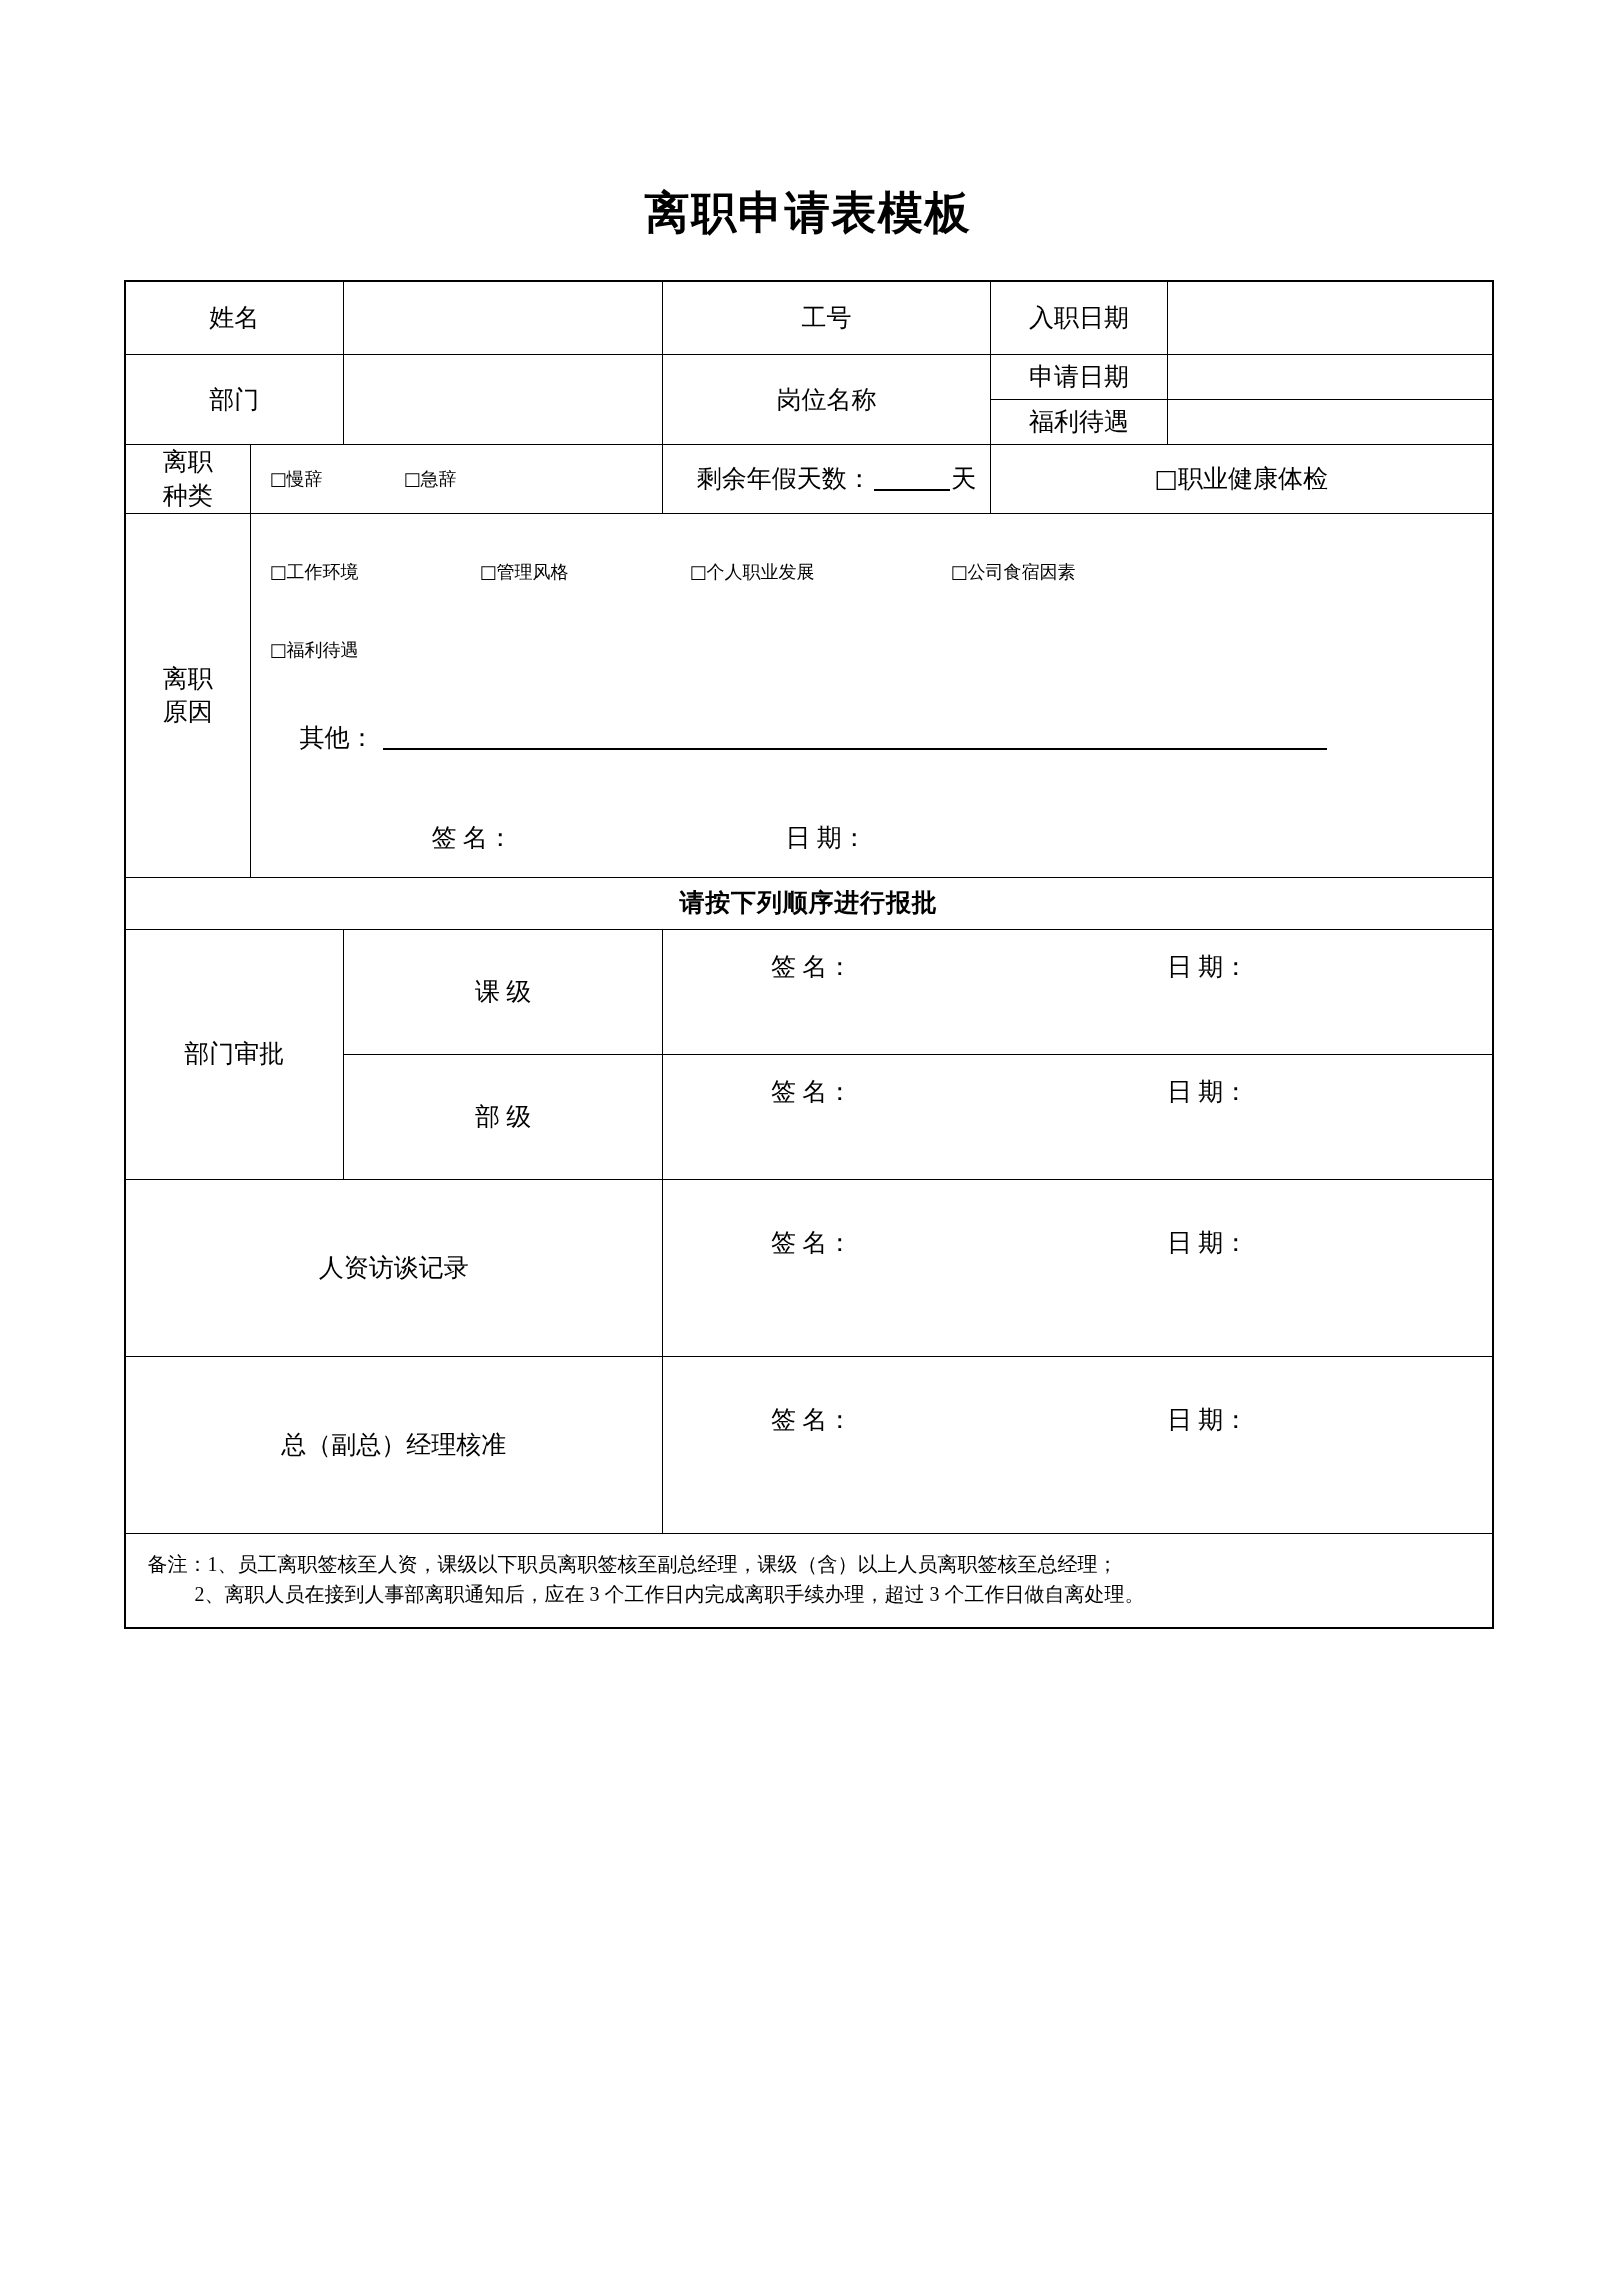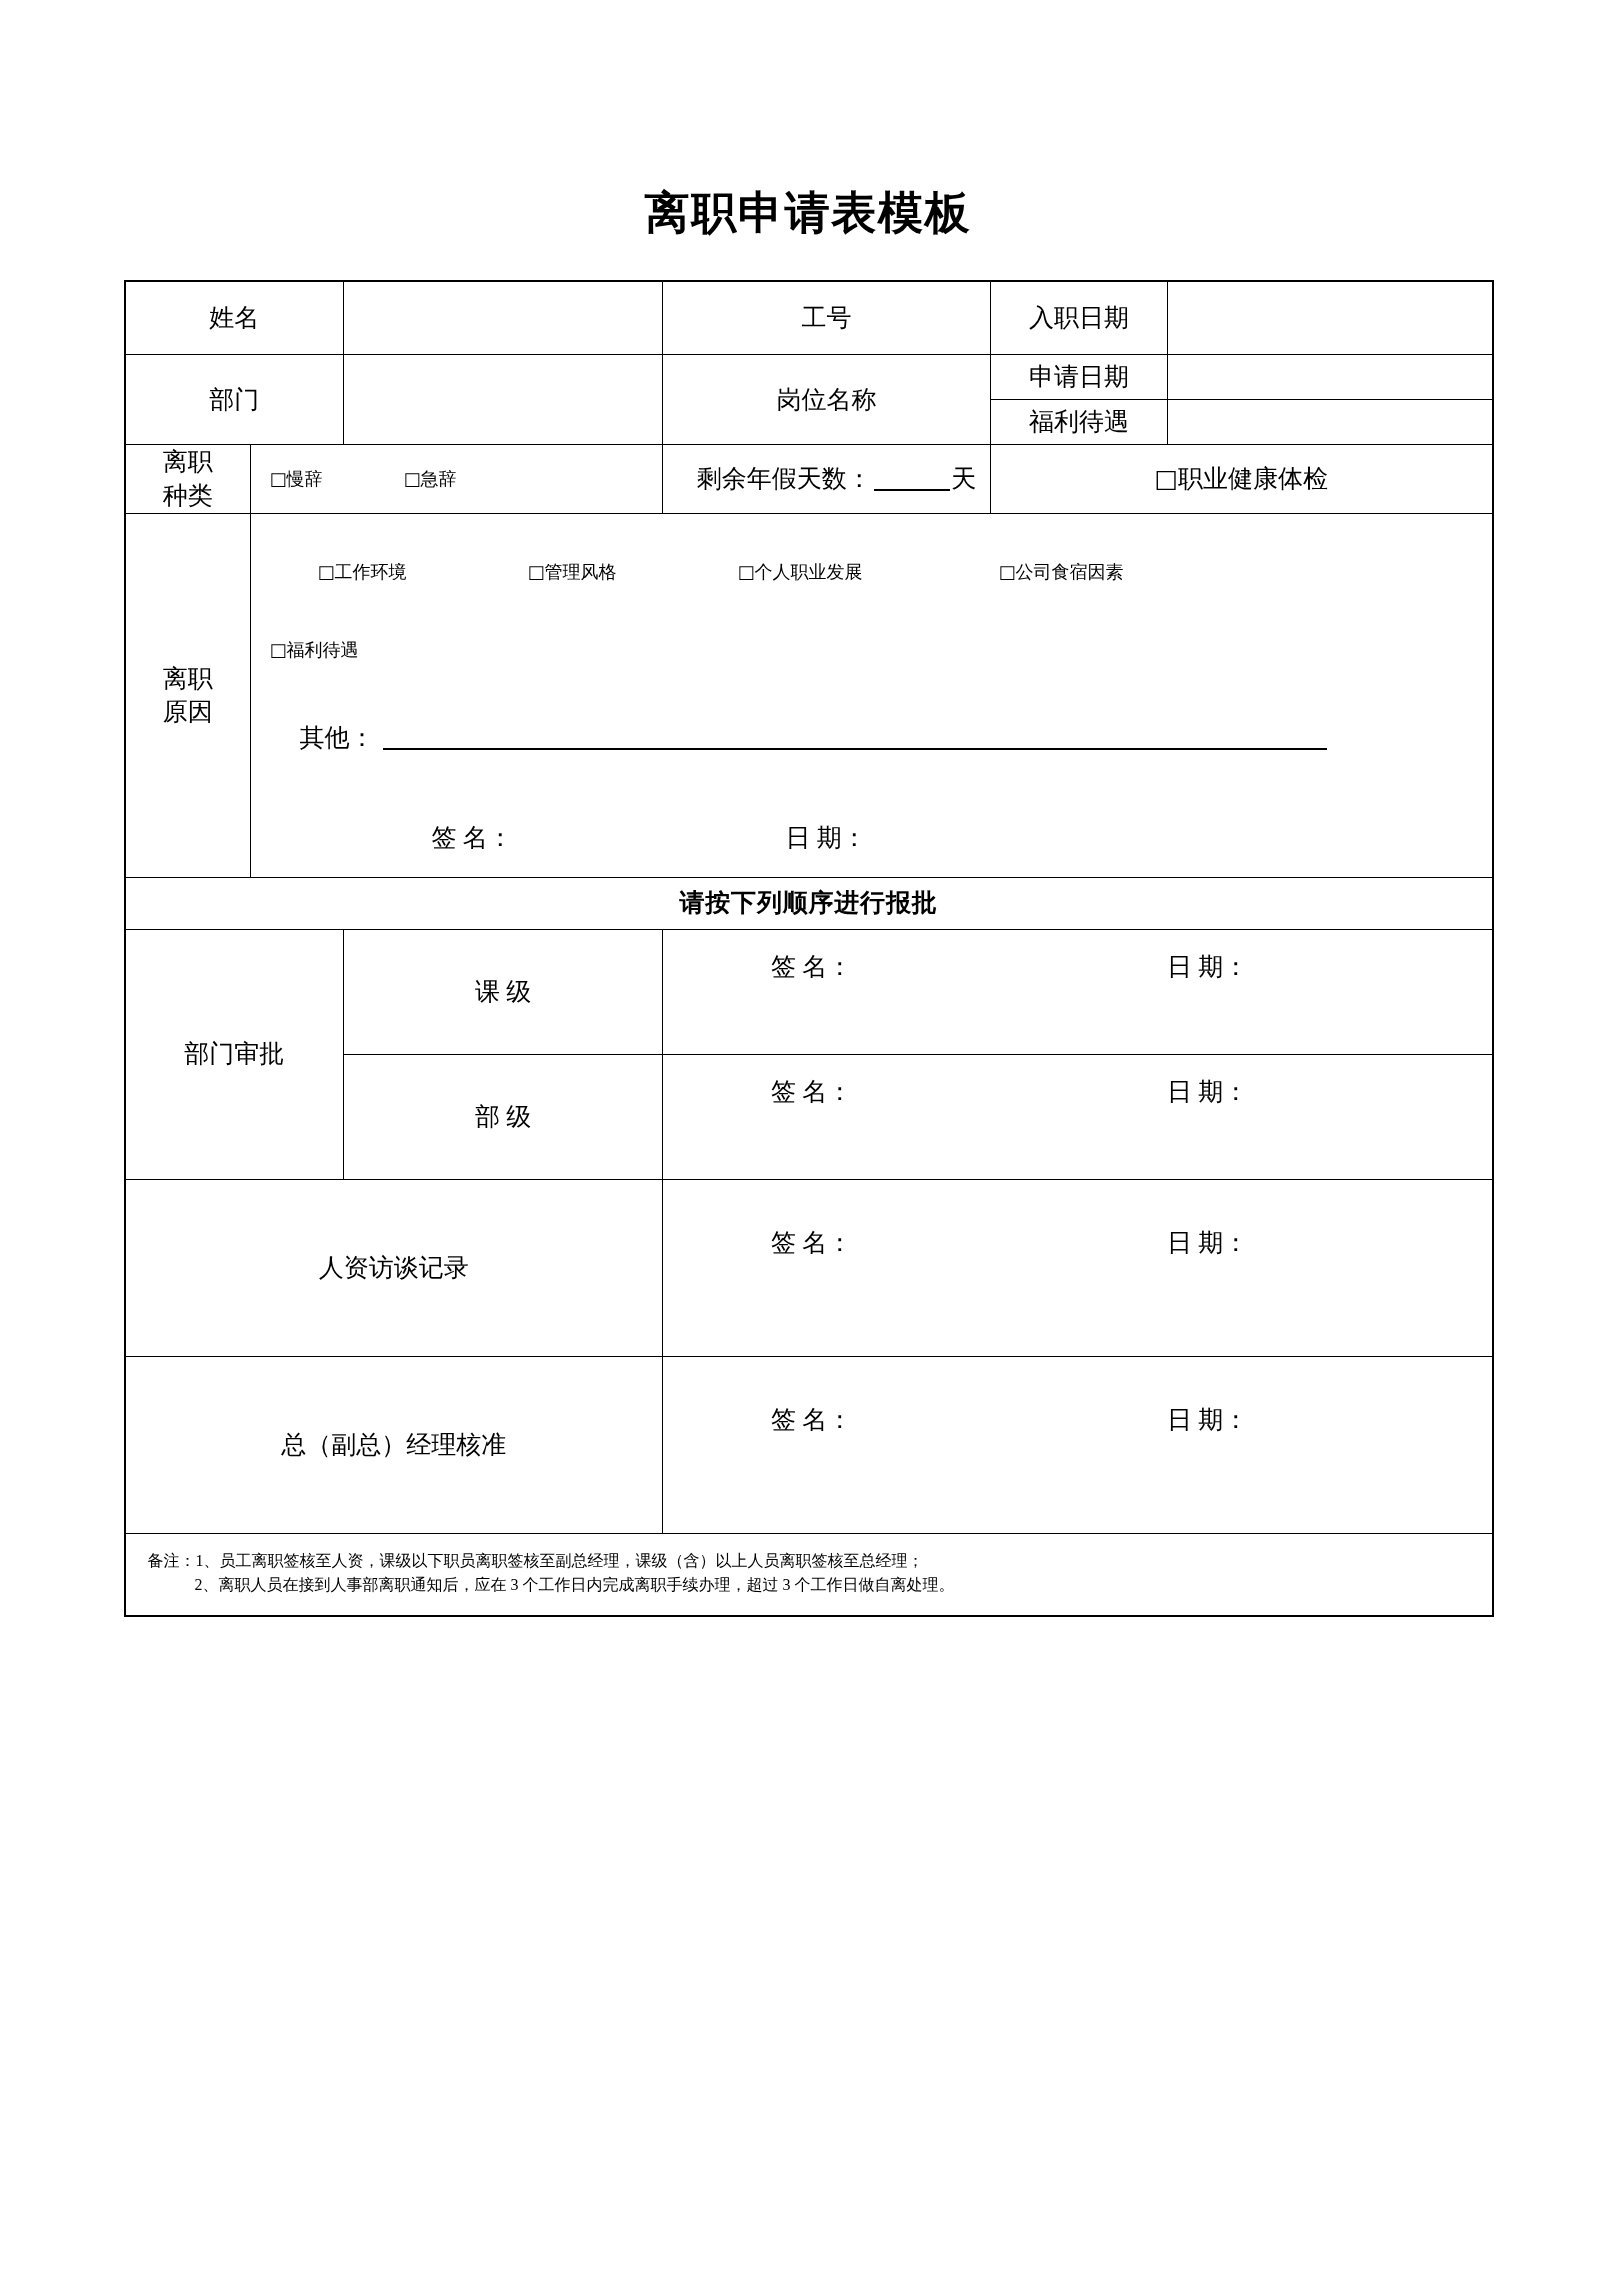--- a/index.html
+++ b/index.html
@@ -95,21 +95,21 @@
     position: relative;
     height: 100%;
     box-sizing: border-box;
     padding: 23.6px 0 0 18.5px;
   }
   .reason-line1 {
     display: flex;
     margin-bottom: 47px;
   }
   .reason-line1 .ritem { white-space: nowrap; }
-  .ri-1 { width: 210px; margin-left: 48px; }
+  .ri-1 { width: 210px; }
   .ri-2 { width: 210px; }
   .ri-3 { width: 261px; }
   .ri-4 { white-space: nowrap; }
   .reason-line2 { margin-bottom: 56px; }
   .other-row {
     display: flex;
     align-items: flex-end;
     padding-left: 30px;
     padding-right: 165px;
   }
@@ -145,21 +145,21 @@
     position: absolute;
     left: 108px;
     bottom: 8.4px;
     display: flex;
     white-space: nowrap;
   }
   .appr-sig .s-name { width: 396px; }
 
   .notes {
     padding: 15px 22px 18.5px 22px;
-    font-size: 16px;
+    font-size: 20px;
     line-height: 1.5;
   }
   .note-item {
     display: flex;
     align-items: flex-start;
   }
   .note-lead { white-space: nowrap; }
   .note-text { flex: 1; }
   .note-2 { padding-left: 47px; }
   .row-notes td { vertical-align: top; }

